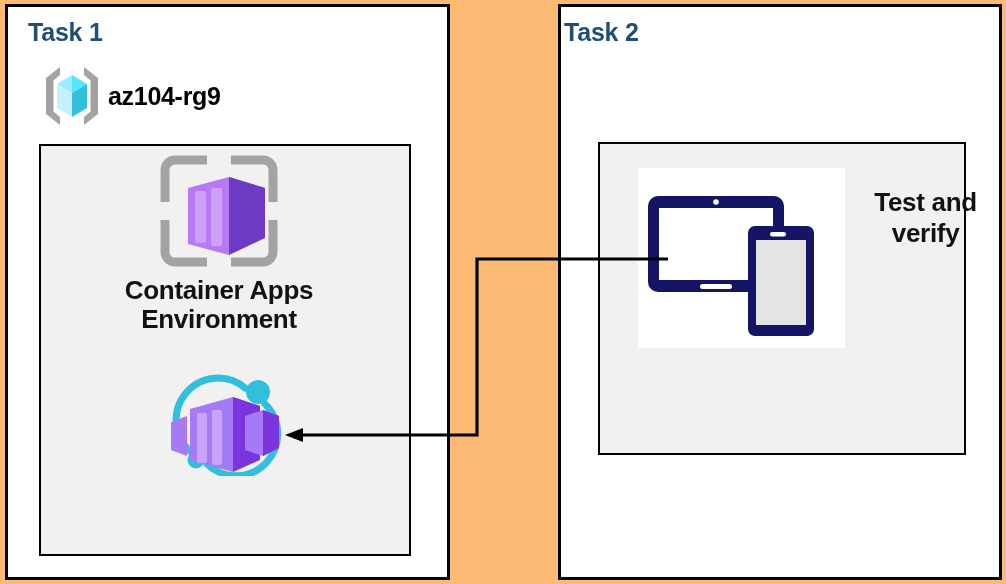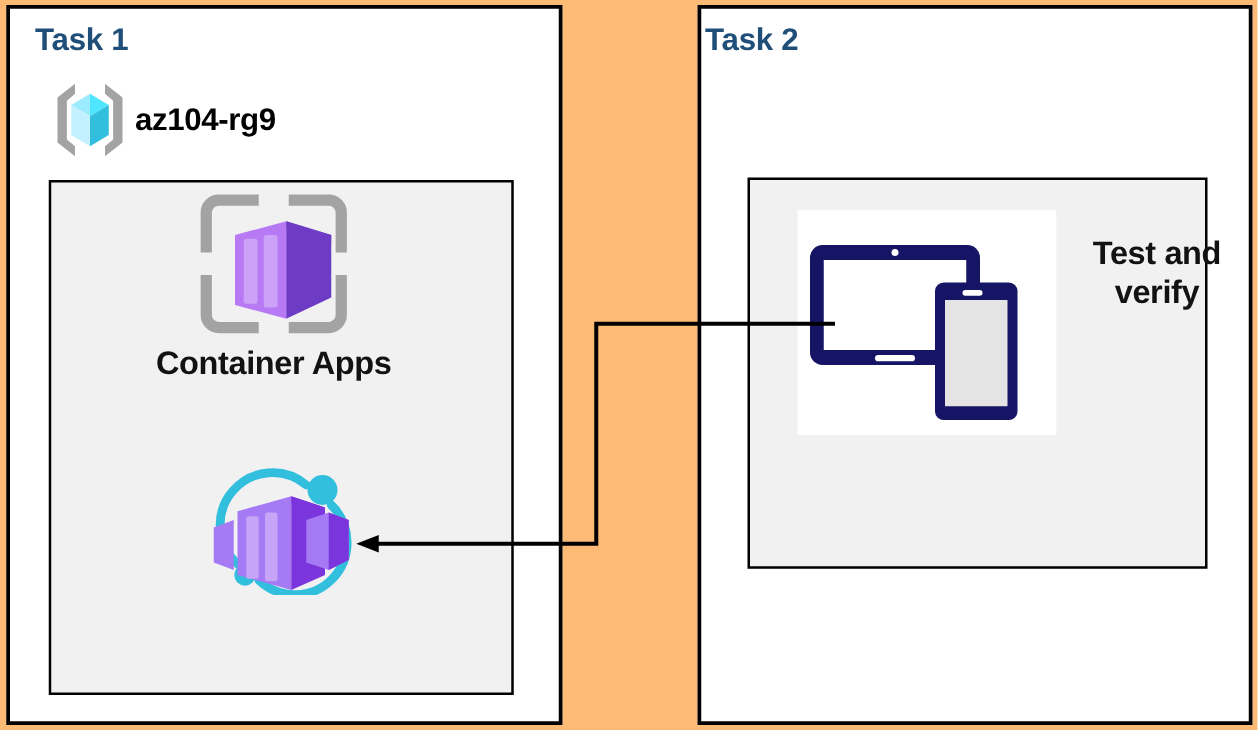--- a/index.html
+++ b/index.html
@@ -177,20 +177,21 @@
         <rect x="38" y="39" width="11" height="52" rx="2" fill="#CBA2F7"></rect>
         <rect x="54" y="36" width="11" height="58" rx="2" fill="#CBA2F7"></rect>
 
         <path d="M72 25 L108 36 L108 42 L72 31 Z" fill="#8661D4"></path>
 
         <path d="M72 25 L108 36 L108 86 L72 103 Z" fill="#6E3CC4"></path>
       </svg>
     </span>
     <div id="cae-label" class="res-label">
       <div>Container Apps</div>
+      <div>Environment</div>
     </div>
   </div>
 
   <div id="ca-block" class="res-block">
     <span>
       <svg width="128" height="104" viewBox="0 0 128 104" aria-hidden="true">
 
         <g fill="none" stroke="#32BEDD" stroke-width="7" stroke-linecap="round">
           <path d="M30 80 A40 40 0 0 1 84 16"></path>
           <path d="M104 32 A40 40 0 0 1 46 92"></path>

